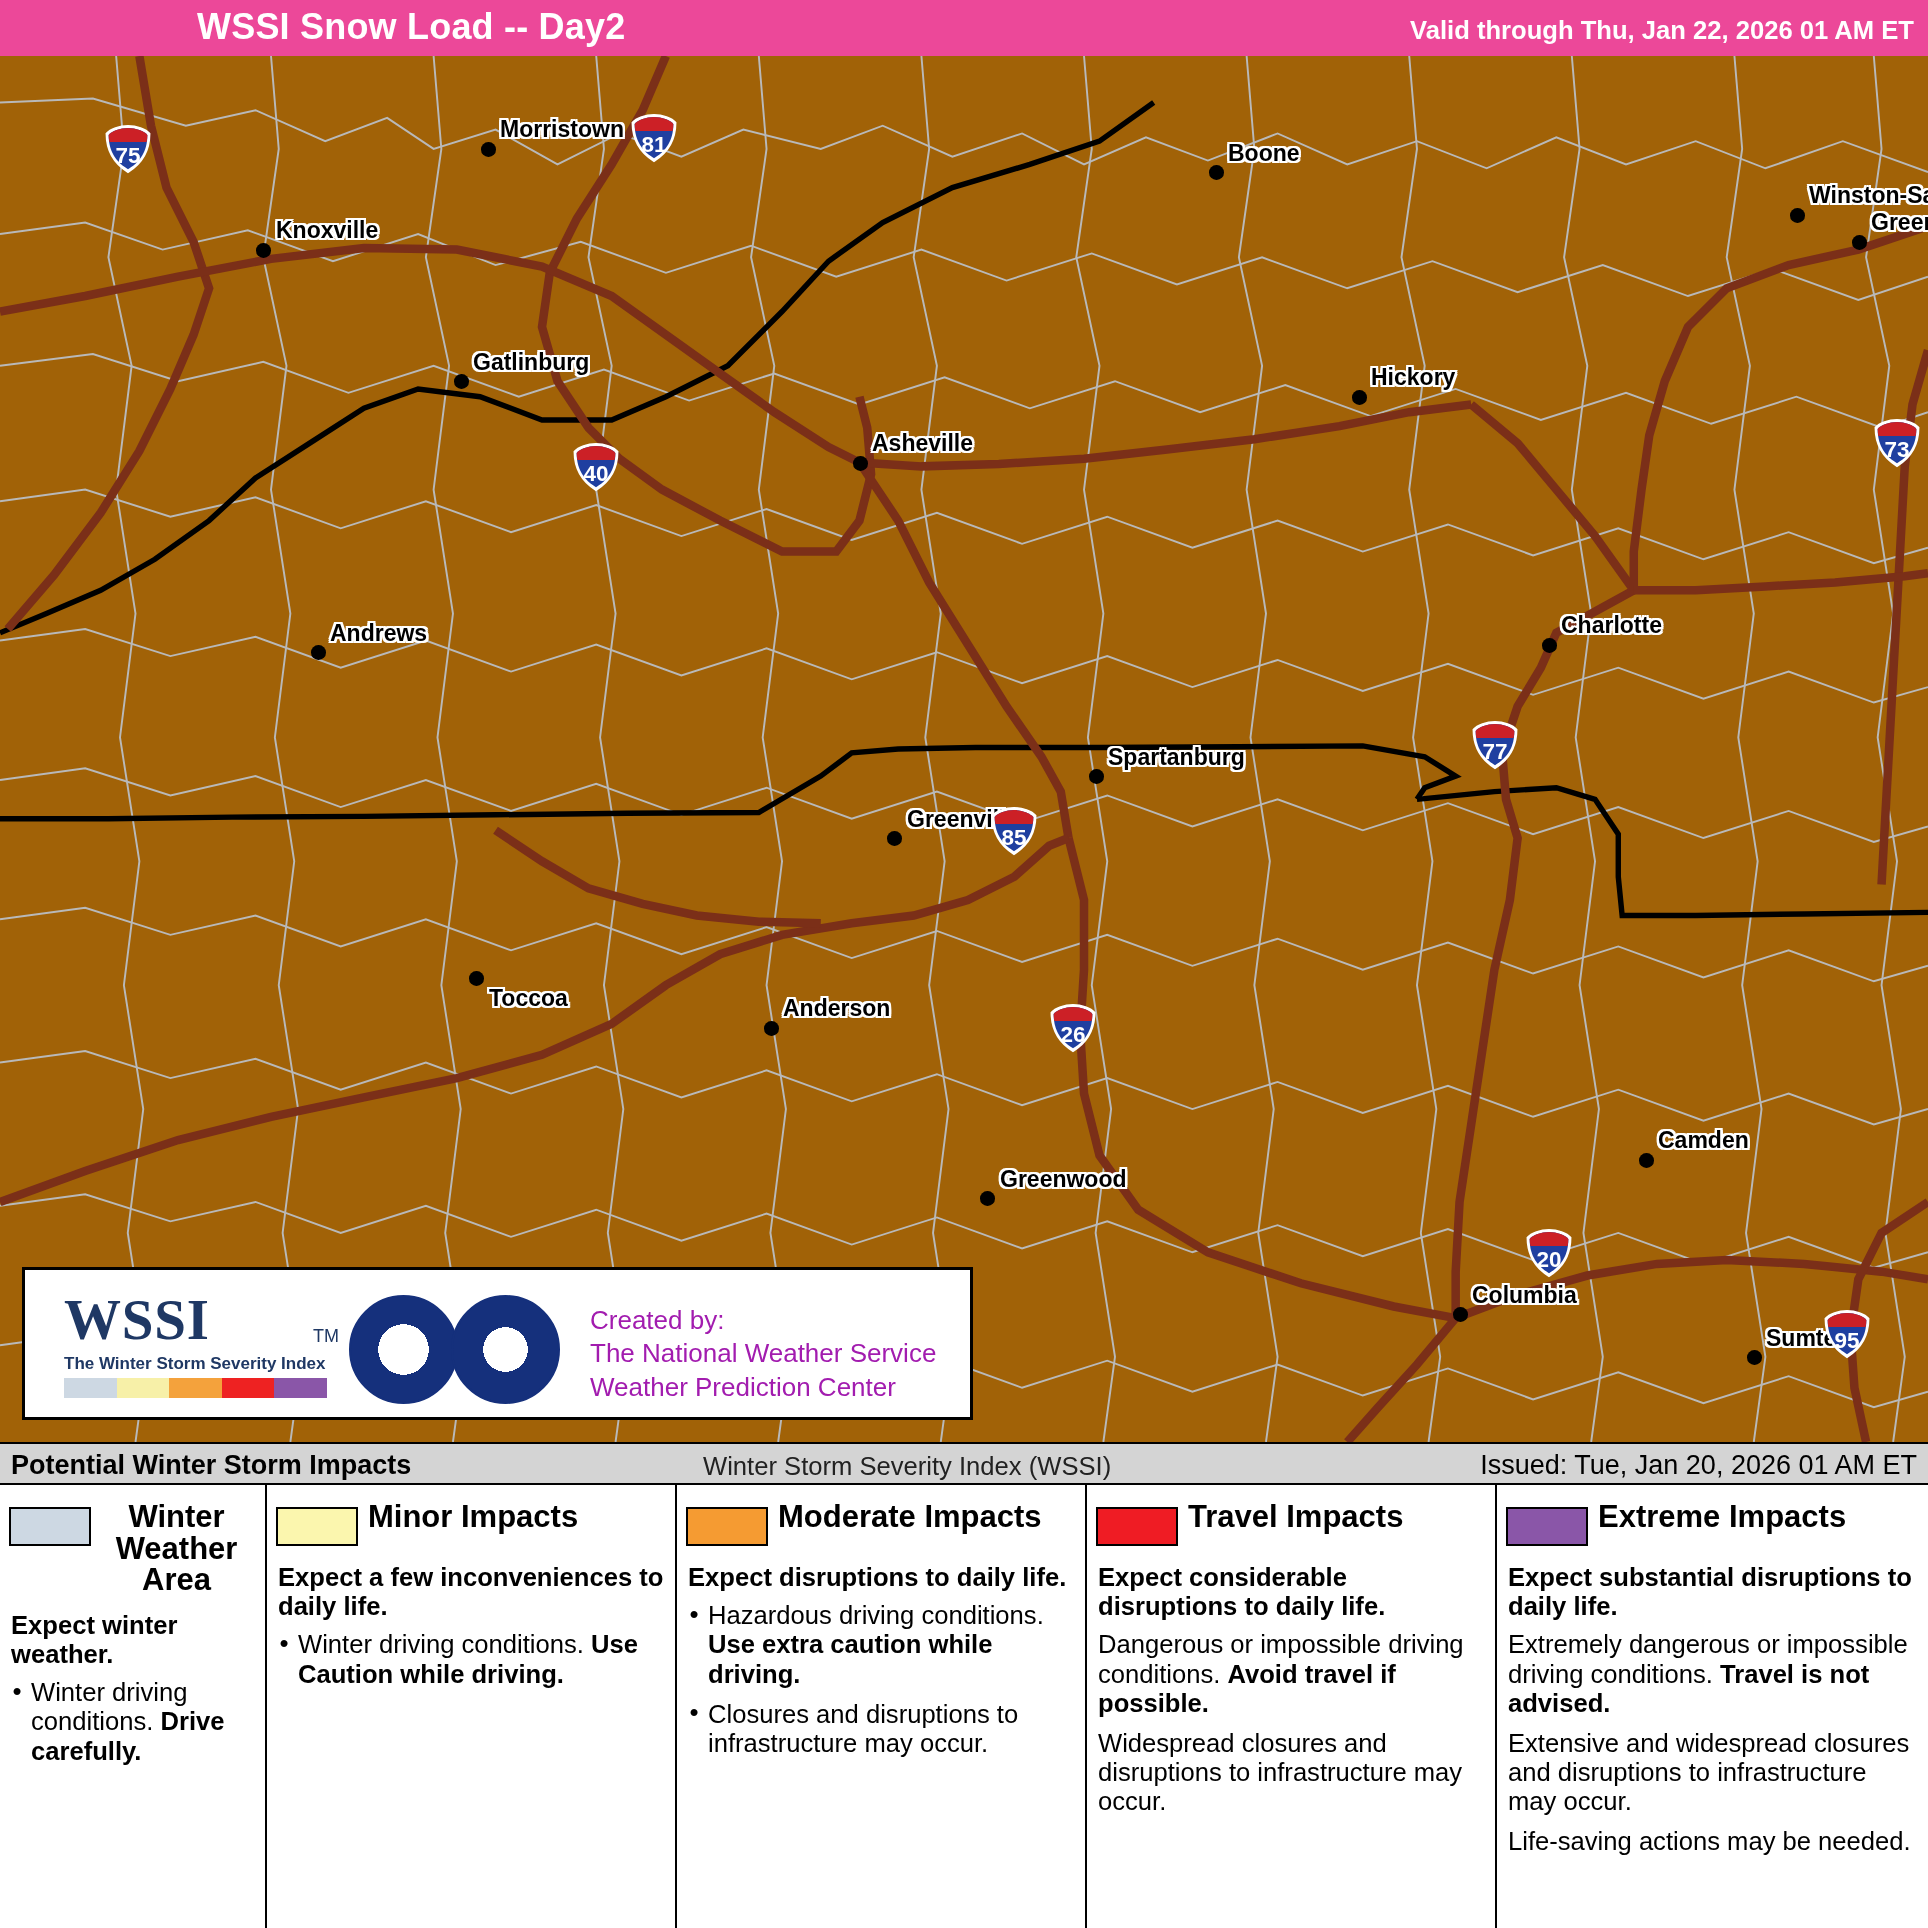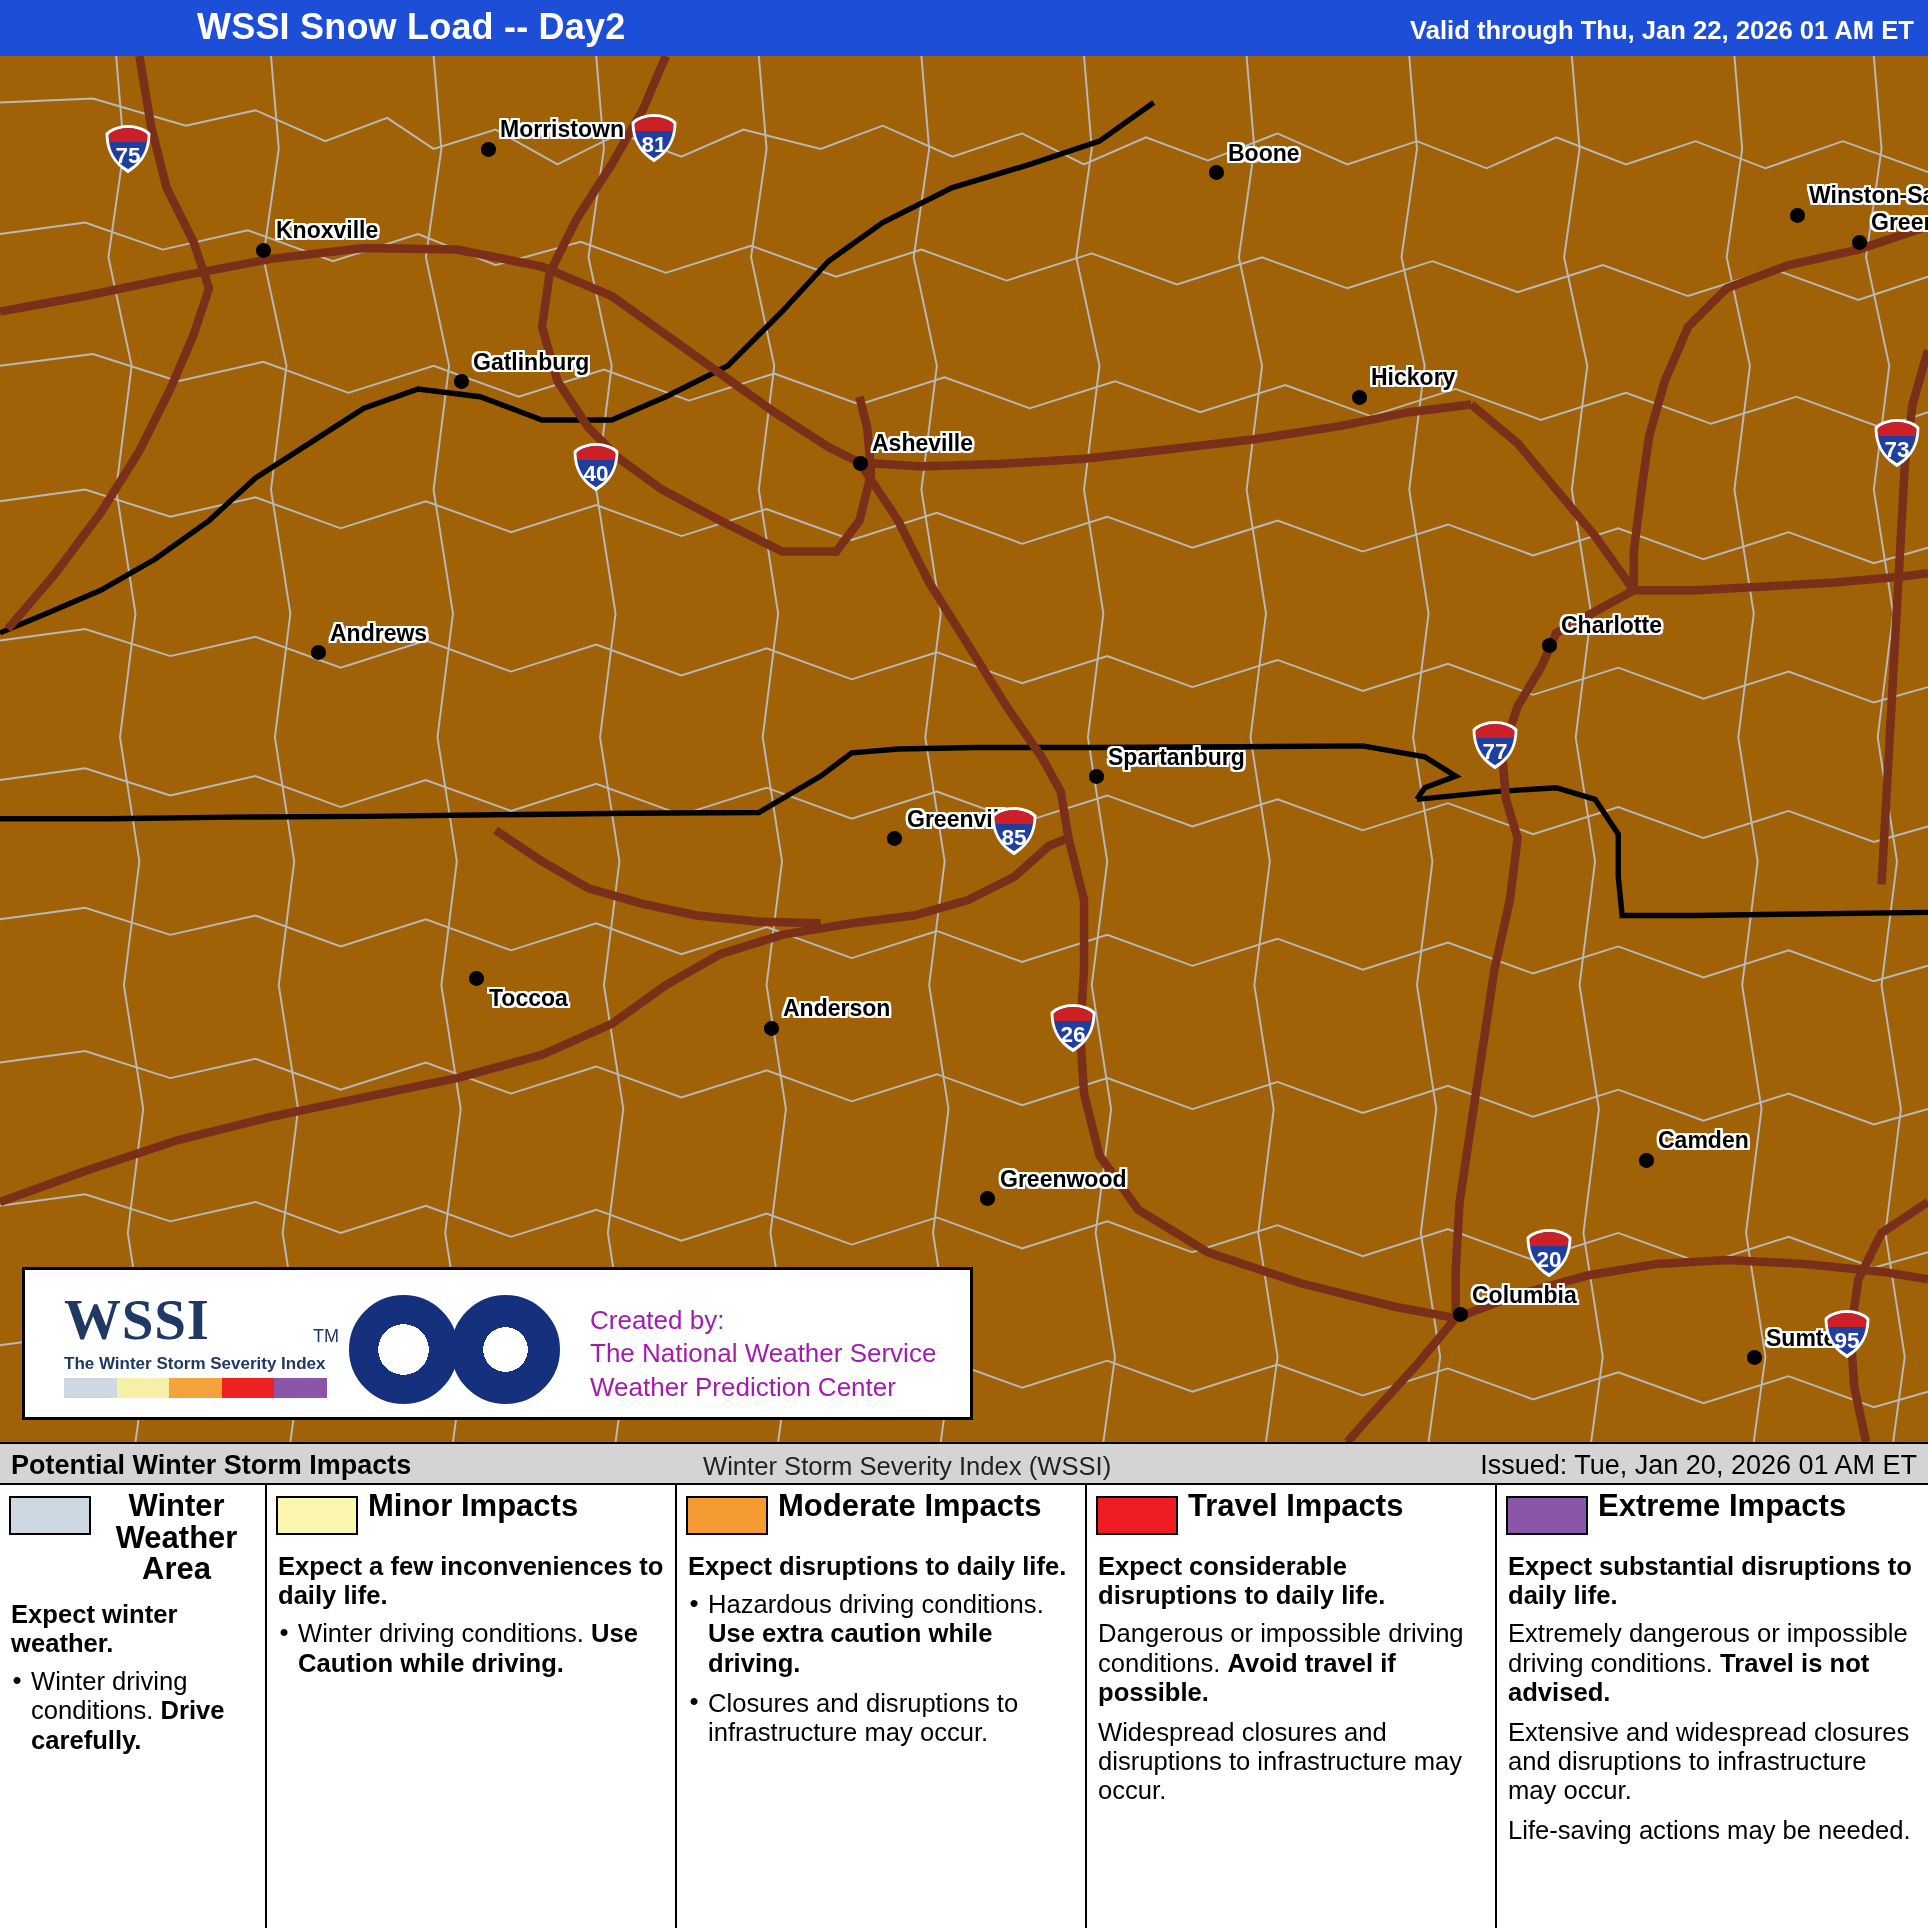--- a/index.html
+++ b/index.html
@@ -7,21 +7,21 @@
     width:1928px;height:1928px;
     font-family:"Liberation Sans", sans-serif;
     background:#ffffff;
     overflow:hidden;
   }
   .page{position:relative;width:1928px;height:1928px;}
 
   
   .titlebar{
     position:absolute;left:0;top:0;width:1928px;height:56px;
-    background:#1d4ed8;color:#ffffff;
+    background:#ec4899;color:#ffffff;
   }
   .titlebar .t-left{
     position:absolute;left:197px;top:6.2px;
     font-size:36px;font-weight:bold;letter-spacing:0.2px;
   }
   .titlebar .t-right{
     position:absolute;right:14px;top:15.5px;
     font-size:25.6px;font-weight:bold;
   }
 
@@ -95,21 +95,21 @@
     position:absolute;left:0;top:1485px;width:1928px;height:443px;
     display:flex;
   }
   .lcol{
     position:relative;box-sizing:border-box;
     border-right:2.3px solid #000;
     padding:0;
     height:443px;
   }
   .lcol:last-child{border-right:none;}
-  .lhead{position:relative;height:59px;padding:4.6px 0 0 0;}
+  .lhead{position:relative;height:59px;padding:4.6px 0 0 0;margin-top:11px;}
   .swatch{
     position:absolute;left:9.3px;top:11px;width:82px;height:39px;
     border:2.3px solid #000;box-sizing:border-box;
   }
   .lhead-title{
     position:absolute;left:101px;top:4.6px;right:4.6px;
     font-size:31px;font-weight:bold;color:#000;line-height:1.03;
   }
   .lbody{padding:3.1px 11px 0 11px;}
   .lbold{font-size:25.6px;font-weight:bold;color:#000;line-height:1.14;margin-bottom:9.3px;}

